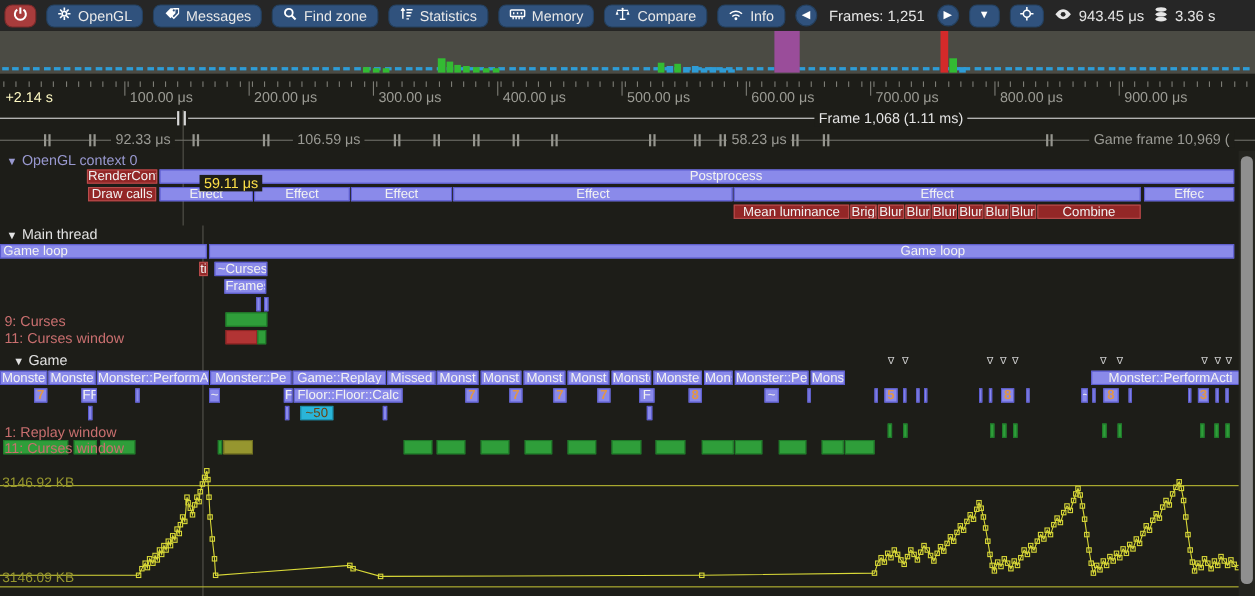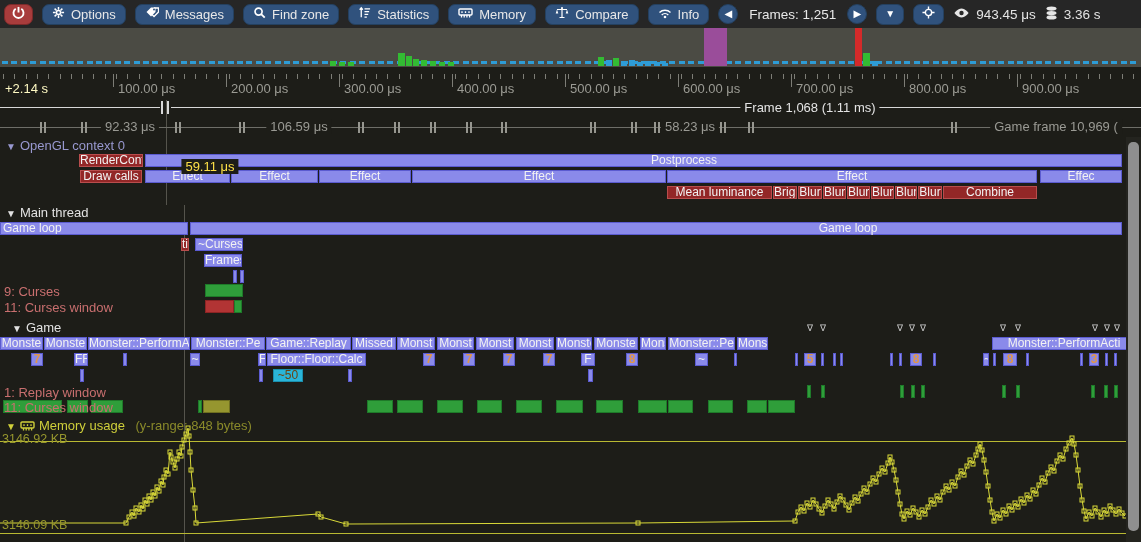--- a/index.html
+++ b/index.html
@@ -64,21 +64,21 @@
       <span><svg width="13" height="13" viewBox="0 0 14 14">
             <path d="M7 1v6" stroke="#fff" stroke-width="2" fill="none"></path>
             <path d="M4 3a5.4 5.4 0 1 0 6 0" stroke="#fff" stroke-width="2" fill="none"></path>
           </svg></span>
     </button>
     <button class="tb">
       <span><svg width="13" height="13" viewBox="0 0 14 14">
             <circle cx="7" cy="7" r="2.2" stroke="#fff" stroke-width="1.6" fill="none"></circle>
             <path d="M7 1v3M7 10v3M1 7h3M10 7h3M2.8 2.8l2.1 2.1M9.1 9.1l2.1 2.1M11.2 2.8L9.1 4.9M4.9 9.1l-2.1 2.1" stroke="#fff" stroke-width="1.6"></path>
           </svg></span>
-      <span>Options</span>
+      <span>OpenGL</span>
     </button>
     <button class="tb">
       <span><svg width="14" height="13" viewBox="0 0 14 13">
             <path d="M5 6.5 9.5 2h4v4L9 10.5z" fill="none" stroke="#fff" stroke-width="1.3"></path>
             <path d="M1.5 6 6 1.5h4.5V6L6 10.5z" fill="#fff"></path>
             <circle cx="9" cy="3.5" r="1" fill="#30527d"></circle>
           </svg></span>
       <span>Messages</span>
     </button>
     <button class="tb">
@@ -297,28 +297,20 @@
       <div class="hbar" style="left: 855px; top: 0px; width: 7px; height: 38px; background: rgb(212, 42, 42);"></div>
       <div class="hbar" style="left: 863px; top: 25px; width: 7px; height: 13px; background: rgb(51, 187, 51);"></div>
       <div class="hbar" style="left: 872px; top: 33px; width: 6px; height: 5px; background: rgb(46, 156, 214);"></div>
     </div>
 
   <div class="alab" style="left:5px;top:81px;color:#fef9c3;">+2.14 s</div>
 
   <div class="sec-h" style="left:6px;top:138px;color:#9898cf;"><span class="tri">▼</span><span>OpenGL context 0</span></div>
   <div class="sec-h" style="left:6px;top:205px;color:#e2e2e2;"><span class="tri">▼</span><span>Main thread</span></div>
   <div class="sec-h" style="left:12px;top:320px;color:#e2e2e2;"><span class="tri">▼</span><span>Game</span></div>
-  <div class="sec-h" style="left:6px;top:418px;color:#cfcf3a;">
-    <span class="tri">▼</span><span style="vertical-align:-2px;margin-right:4px;"><svg width="15" height="13" viewBox="0 0 15 13">
-          <rect x="1" y="3" width="13" height="6" rx="1" stroke="#cfcf3a" stroke-width="1.4" fill="none"></rect>
-          <path d="M3.5 9v2.5M6.2 9v2.5M8.9 9v2.5M11.6 9v2.5" stroke="#cfcf3a" stroke-width="1.3"></path>
-          <path d="M4 5.2v1.8M7.5 5.2v1.8M11 5.2v1.8" stroke="#cfcf3a" stroke-width="1.3"></path>
-        </svg></span><span>Memory usage</span>
-    <span style="color:#8a8a2a;margin-left:7px;">(y-range: 848 bytes)</span>
-  </div>
 
   <div class="rowlab" style="left:4px;top:284px;">9: Curses</div>
   <div class="rowlab" style="left:4px;top:300px;">11: Curses window</div>
   <div class="rowlab" style="left:4px;top:385px;">1: Replay window</div>
   <div class="rowlab" style="left:4px;top:400px;">11: Curses window</div>
 
   <div class="memlab" style="left:2px;top:432px;">3146.92 KB</div>
   <div class="memlab" style="left:2px;top:518px;">3146.09 KB</div>
 
   <div id="sb-track"></div>
@@ -480,21 +472,21 @@
     <div class="rmark" style="left: 752px; top: 122px; height: 11px; background: rgb(150, 150, 143);"></div>
     <div class="rmark" style="left: 951px; top: 122px; height: 11px; background: rgb(150, 150, 143);"></div>
     <div class="rmark" style="left: 955px; top: 122px; height: 11px; background: rgb(150, 150, 143);"></div>
     <div class="rlab" style="left: 130px; top: 119px; color: rgb(154, 154, 148);">92.33 μs</div>
     <div class="rlab" style="left: 210px; top: 119px; color: #fde047; margin-top: 40px;">59.11 μs</div>
     <div class="rlab" style="left: 299px; top: 119px; color: rgb(154, 154, 148);">106.59 μs</div>
     <div class="rlab" style="left: 690px; top: 119px; color: rgb(154, 154, 148);">58.23 μs</div>
     <div class="rlab" style="left: 1056px; top: 119px; color: rgb(154, 154, 148);">Game frame 10,969 (</div>
     <div class="zone r" style="left: 79px; top: 154px; width: 64px;">RenderCont</div>
     <div class="zone" style="left: 145px; top: 154px; width: 977px;"></div>
-    <div class="zlab" style="left: 684px; top: 154px; text-align: right;">Postprocess</div>
+    <div class="zlab" style="left: 660px; top: 154px; text-align: right;">Postprocess</div>
     <div class="zone r" style="left: 80px; top: 170px; width: 62px;">Draw calls</div>
     <div class="zone" style="left: 145px; top: 170px; width: 85px;">Effect</div>
     <div class="zone" style="left: 231px; top: 170px; width: 87px;">Effect</div>
     <div class="zone" style="left: 319px; top: 170px; width: 92px;">Effect</div>
     <div class="zone" style="left: 412px; top: 170px; width: 254px;">Effect</div>
     <div class="zone" style="left: 667px; top: 170px; width: 370px;">Effect</div>
     <div class="zone" style="left: 1040px; top: 170px; width: 82px;">Effec</div>
     <div class="zone r" style="left: 667px; top: 186px; width: 105px;">Mean luminance</div>
     <div class="zone r" style="left: 773px; top: 186px; width: 24px;">Brigh</div>
     <div class="zone r" style="left: 798px; top: 186px; width: 24px;">Blur</div>

